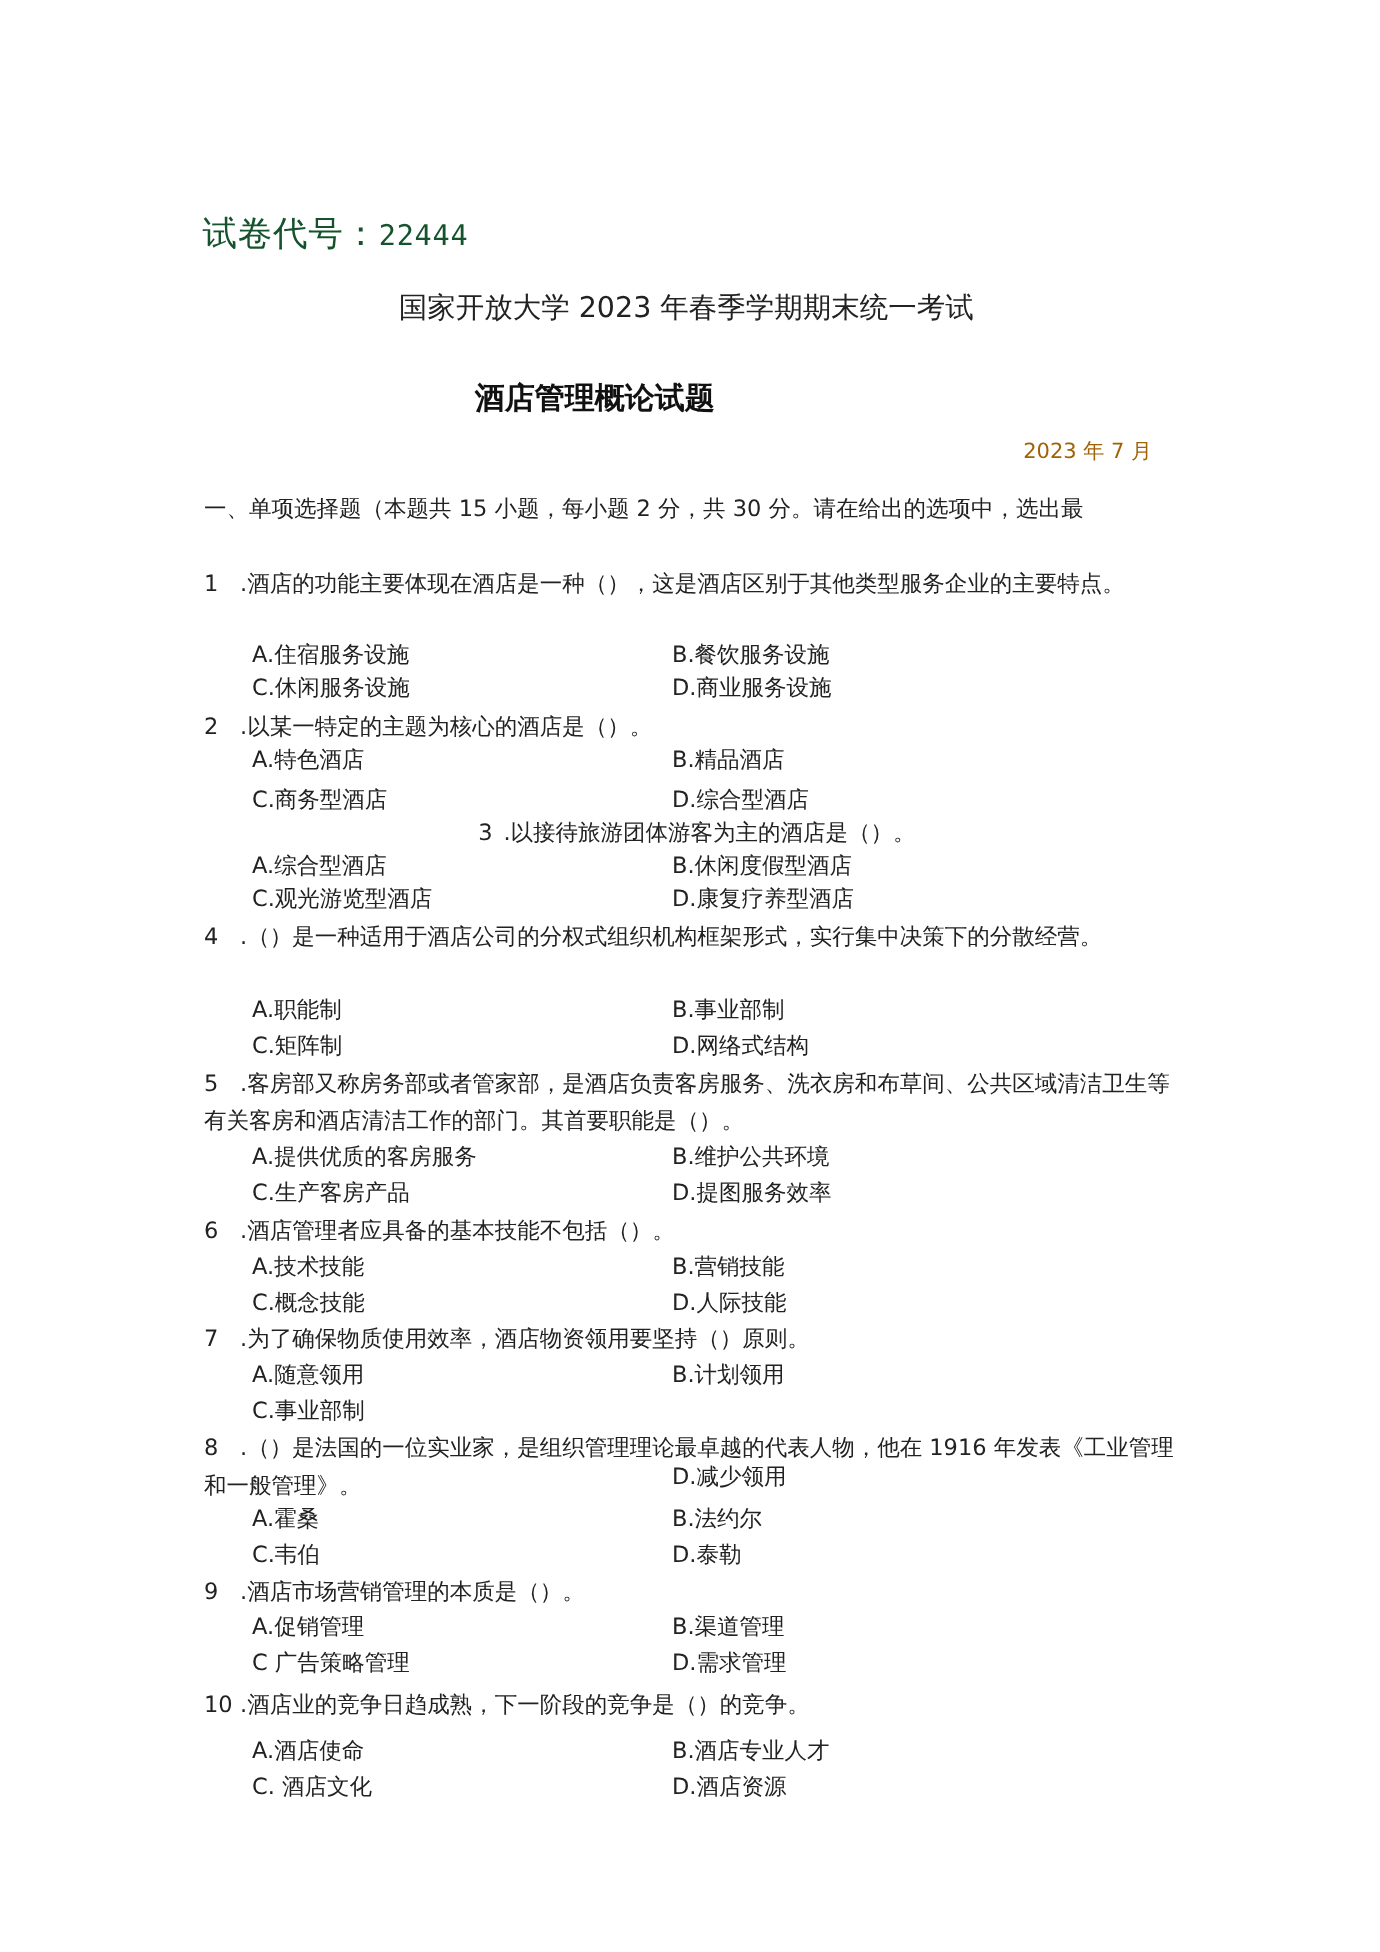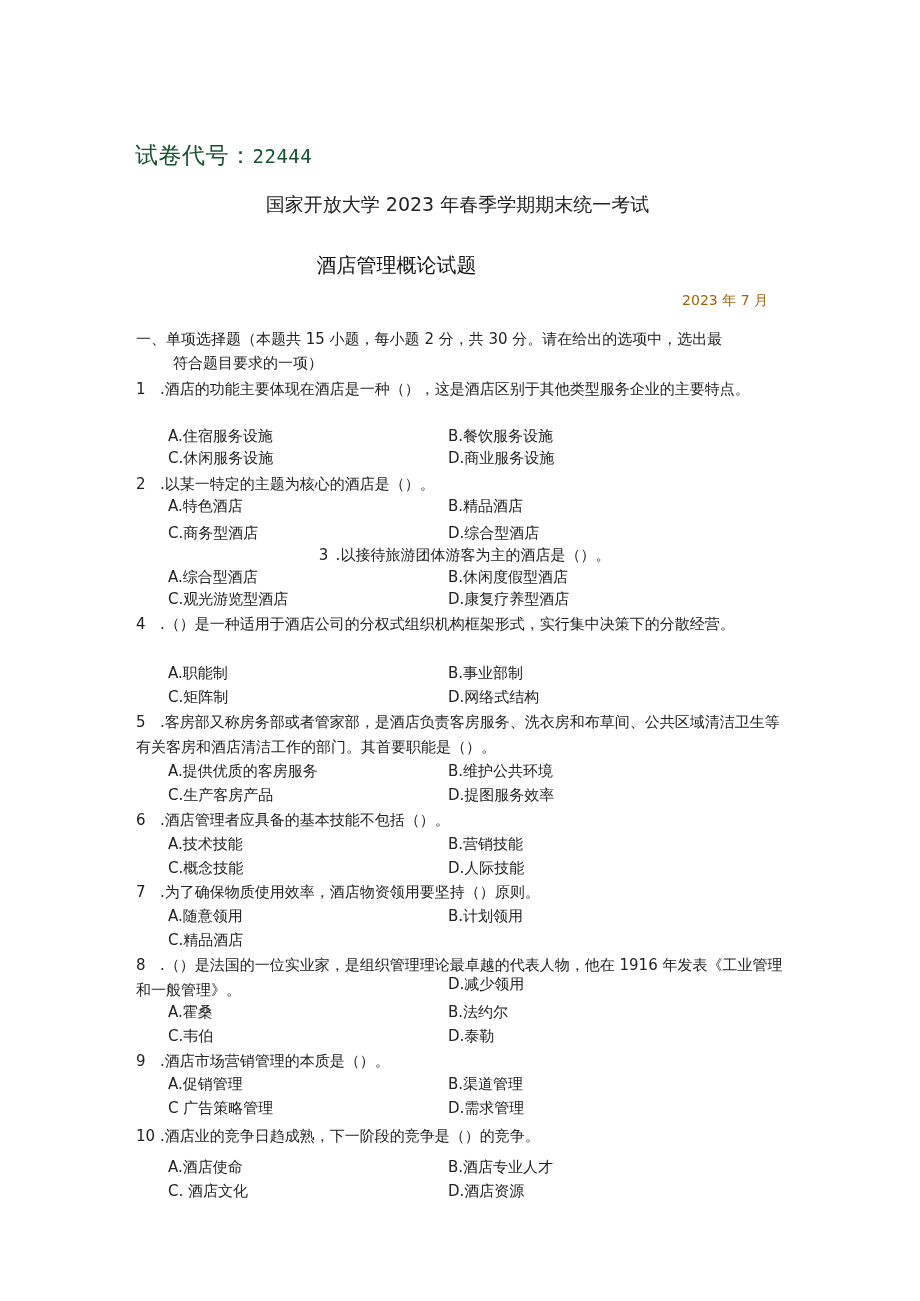--- a/index.html
+++ b/index.html
@@ -27,21 +27,21 @@
     left: 0; width: 920px; top: 192px;
     text-align: center;
     font-size: 19px;
     color: #222;
   }
   .exam-title span { display: inline-block; margin-left: -5px; }
   .course-title {
     left: 0; width: 793px; top: 252px;
     text-align: center;
     font-size: 20px;
-    font-weight: normal;
+    font-weight: bold;
     color: #111;
   }
   .course-title span { display: inline-block; margin-left: 0px; }
   .exam-date {
     right: 152px; top: 292px;
     font-size: 14px;
     color: #a16207;
   }
   .section-head {
     left: 136px; top: 327px;
@@ -81,21 +81,20 @@
 </div>
 
 <div class="abs course-title">
   <span>酒店管理概论试题</span>
 </div>
 
 <div class="abs exam-date">2023 年 7 月</div>
 
 <div class="abs section-head">
   <span>一、单项选择题（本题共 15 小题，每小题 2 分，共 30 分。请在给出的选项中，选出最</span>
-  <span class="line2">符合题目要求的一项）</span>
 </div>
 
 <div class="abs q-stem" style="top:377px;">
   <span class="qnum">1</span><span>.酒店的功能主要体现在酒店是一种（），这是酒店区别于其他类型服务企业的主要特点。</span>
 </div>
 <div class="abs opt colA" style="top:425px;">A.住宿服务设施</div>
 <div class="abs opt colB" style="top:425px;">B.餐饮服务设施</div>
 <div class="abs opt colA" style="top:447px;">C.休闲服务设施</div>
 <div class="abs opt colB" style="top:447px;">D.商业服务设施</div>
 
@@ -137,21 +136,21 @@
 <div class="abs opt colA" style="top:833px;">A.技术技能</div>
 <div class="abs opt colB" style="top:833px;">B.营销技能</div>
 <div class="abs opt colA" style="top:857px;">C.概念技能</div>
 <div class="abs opt colB" style="top:857px;">D.人际技能</div>
 
 <div class="abs q-stem" style="top:880px;">
   <span class="qnum">7</span><span>.为了确保物质使用效率，酒店物资领用要坚持（）原则。</span>
 </div>
 <div class="abs opt colA" style="top:905px;">A.随意领用</div>
 <div class="abs opt colB" style="top:905px;">B.计划领用</div>
-<div class="abs opt colA" style="top:929px;">C.精品酒店</div>
+<div class="abs opt colA" style="top:929px;">C.事业部制</div>
 <div class="abs opt colB" style="top:929px;margin-top:44px;">D.减少领用</div>
 
 <div class="abs q-stem" style="top:953px;">
   <span class="qnum">8</span><span>.（）是法国的一位实业家，是组织管理理论最卓越的代表人物，他在 1916 年发表《工业管理和一般管理》。</span>
 </div>
 <div class="abs opt colA" style="top:1001px;">A.霍桑</div>
 <div class="abs opt colB" style="top:1001px;">B.法约尔</div>
 <div class="abs opt colA" style="top:1025px;">C.韦伯</div>
 <div class="abs opt colB" style="top:1025px;">D.泰勒</div>
 

